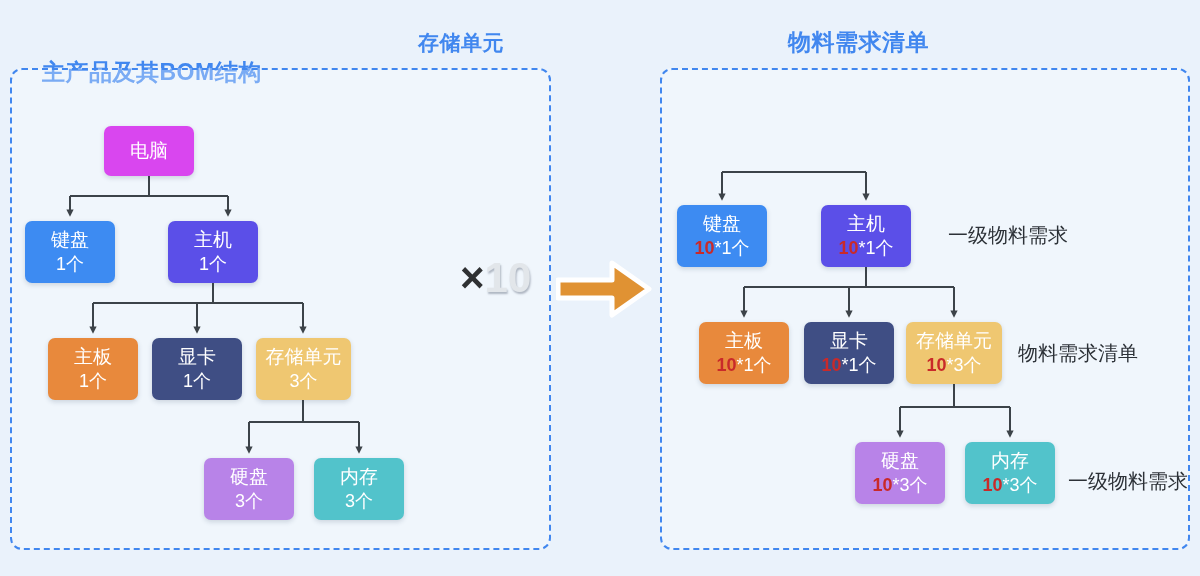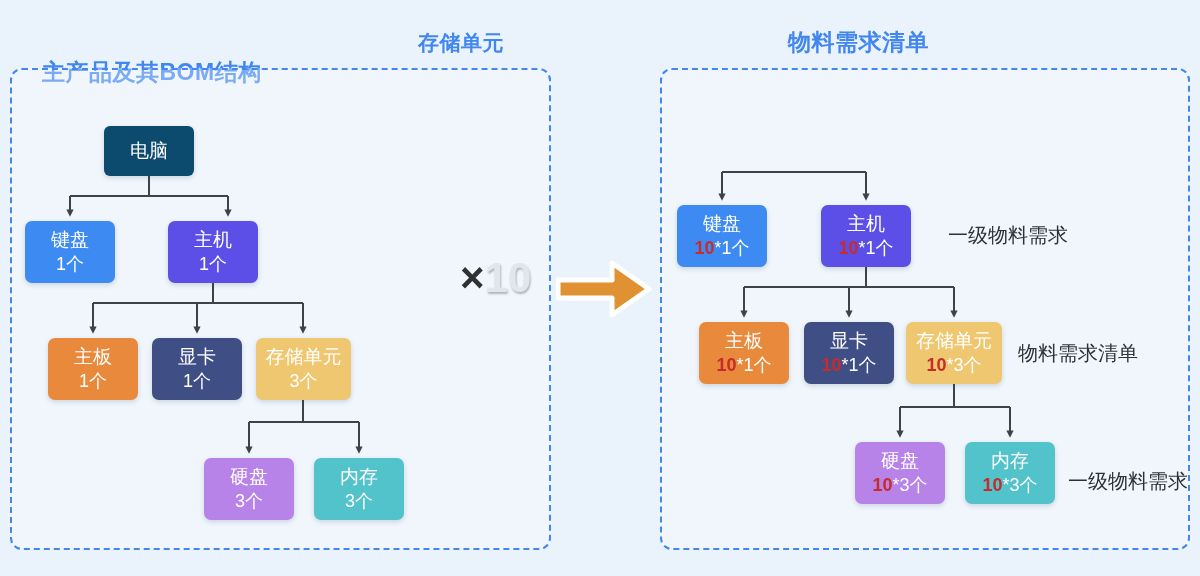--- a/index.html
+++ b/index.html
@@ -51,21 +51,21 @@
     box-shadow: 0 2px 5px rgba(40,60,90,0.18);
     line-height: 1.18;
     z-index: 5;
   }
   .node .nm  { font-size: 19px; font-weight: 400; white-space: nowrap; }
   .node .qty { font-size: 18px; font-weight: 400; white-space: nowrap; margin-top: 2px; }
   .node.single { justify-content: center; }
   .node.single .nm { font-size: 19px; }
   .qty .mult { color: #c92a2a; font-weight: 700; }
 
-  .c-green  { background: #0c4a6e; border-radius: 6px; }
+  .c-green  { background: #d946ef; }
   .c-blue   { background: #3d8bf2; }
   .c-purple { background: #5b4fe8; }
   .c-orange { background: #e8893c; }
   .c-navy   { background: #3f4e84; }
   .c-sand   { background: #efc771; }
   .c-violet { background: #b883e8; }
   .c-teal   { background: #52c3cb; }
 
   
   .conn {

